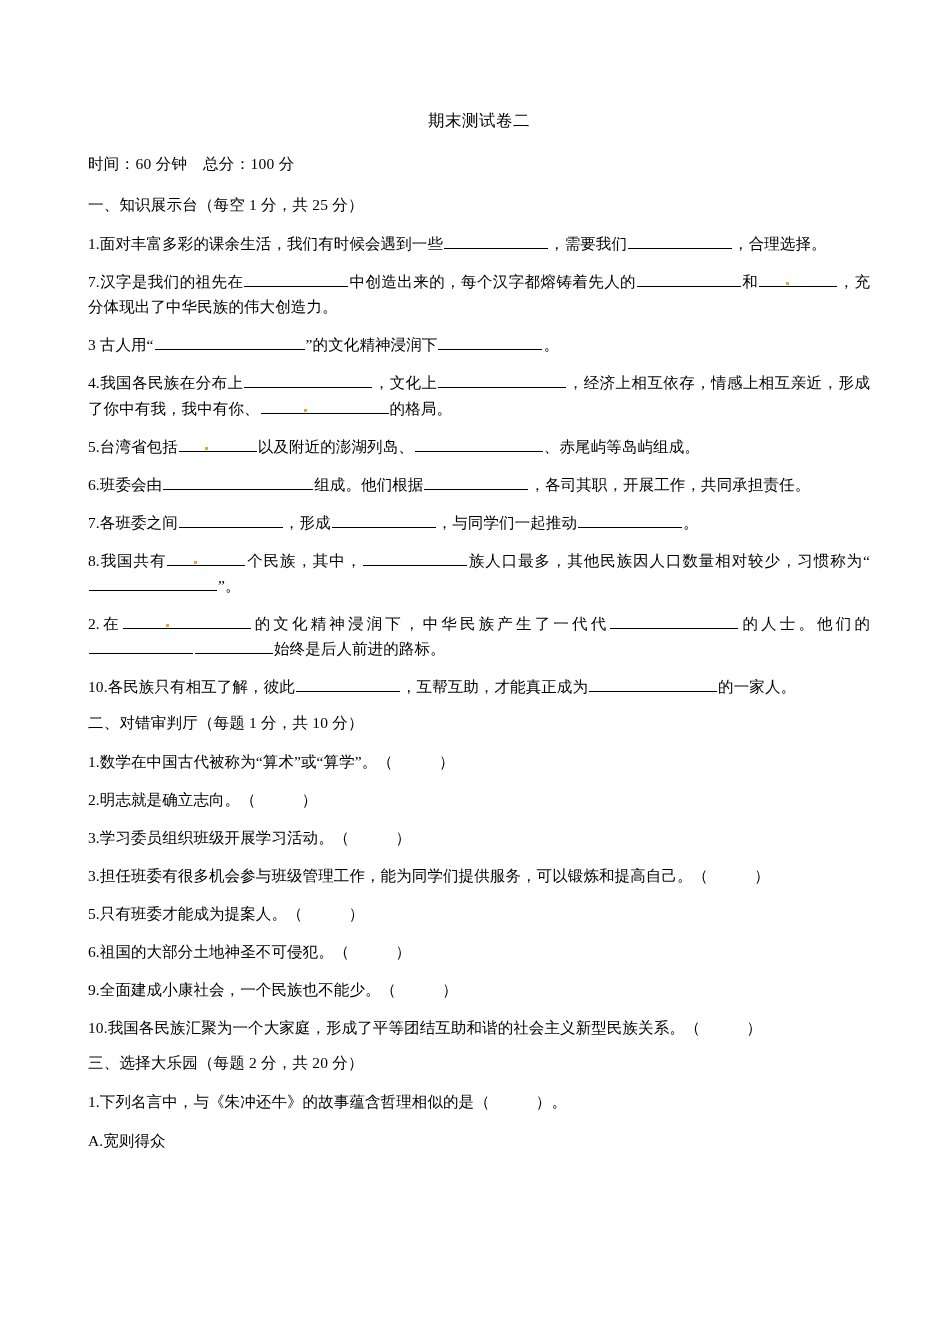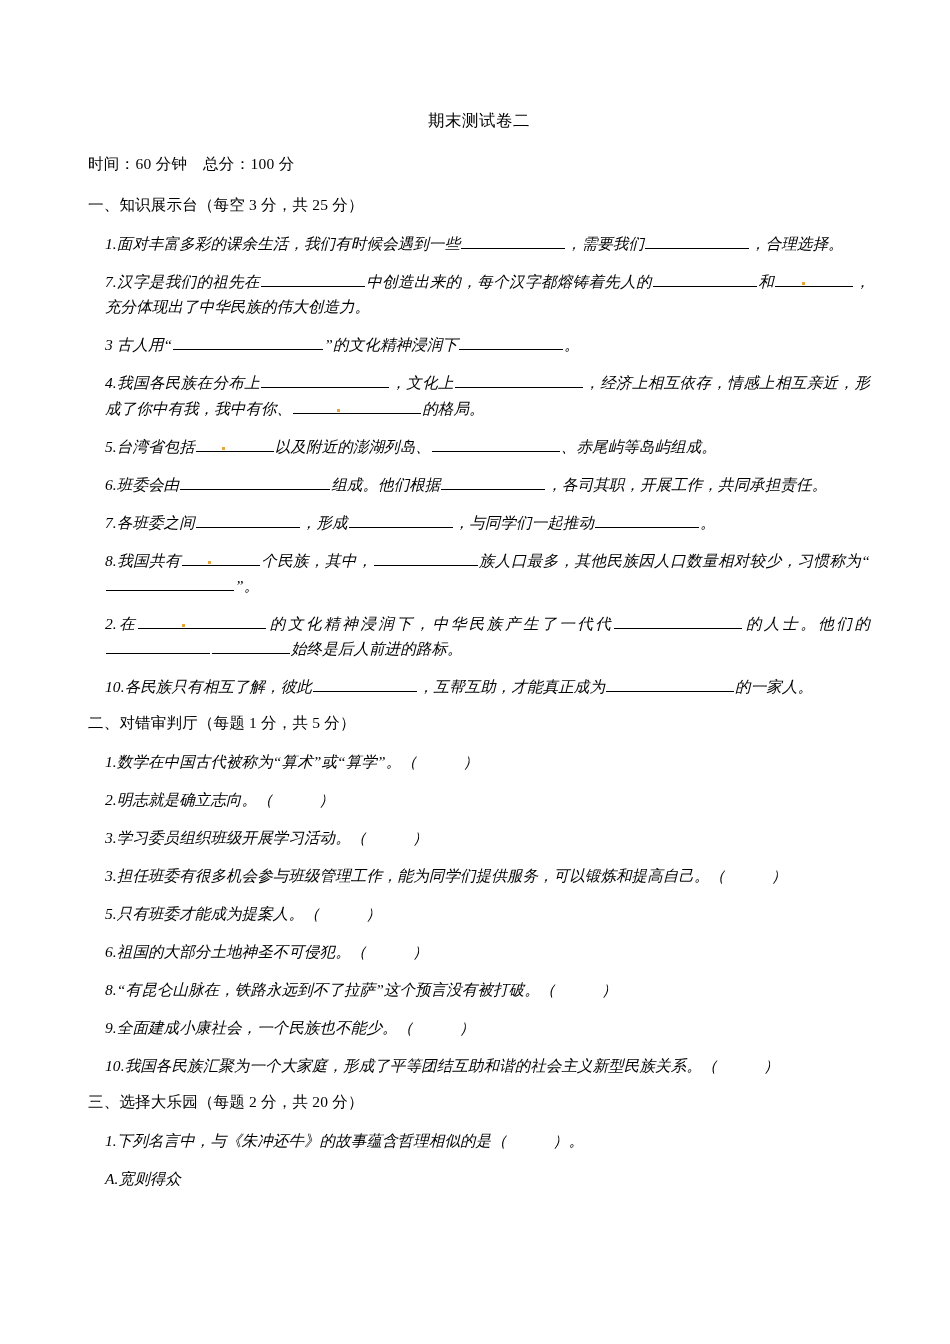--- a/index.html
+++ b/index.html
@@ -35,24 +35,23 @@
     letter-spacing: 0.3px;
   }
   .section-head {
     font-size: 15.5px;
     margin: 0 0 15px 0;
     letter-spacing: 0.2px;
   }
   .q {
     font-size: 15.5px;
     line-height: 1.62;
-    margin: 0 0 13px 17px;
+    margin: 0 0 13px 0;
     letter-spacing: 0.1px;
     text-align: justify;
-    font-style: italic;
   }
   .blank {
     display: inline-block;
     border-bottom: 1px solid #000;
     height: 0.95em;
     vertical-align: baseline;
     margin: 0 1px;
   }
   .b-md { width: 78px; }
   .b-lg { width: 104px; }
@@ -77,21 +76,21 @@
   }
 </style>
 </head>
 <body>
 
 <div class="page">
 
   <div class="doc-title">期末测试卷二</div>
   <div class="doc-subtitle">时间：60 分钟　总分：100 分</div>
 
-  <div class="section-head">一、知识展示台（每空 3 分，共 25 分）</div>
+  <div class="section-head">一、知识展示台（每空 1 分，共 25 分）</div>
 
   <div class="q">
     <span>1.面对丰富多彩的课余生活，我们有时候会遇到一些</span><span class="blank b-lg"></span><span>，需要我们</span><span class="blank b-lg"></span><span>，合理选择。</span>
   </div>
 
   <div class="q">
     <span>7.汉字是我们的祖先在</span><span class="blank b-lg"></span><span>中创造出来的，每个汉字都熔铸着先人的</span><span class="blank b-lg"></span><span>和</span><span class="blank b-md blank-mark"></span><span>，充分体现出了中华民族的伟大创造力。</span>
   </div>
 
   <div class="q">
@@ -119,44 +118,41 @@
   </div>
 
   <div class="q">
     <span>2.在</span><span class="blank b-xl blank-mark"></span><span>的文化精神浸润下，中华民族产生了一代代</span><span class="blank b-xl"></span><span>的人士。他们的</span><span class="blank b-lg"></span><span class="blank b-md"></span><span>始终是后人前进的路标。</span>
   </div>
 
   <div class="q">
     <span>10.各民族只有相互了解，彼此</span><span class="blank b-lg"></span><span>，互帮互助，才能真正成为</span><span class="blank b-xl"></span><span>的一家人。</span>
   </div>
 
-  <div class="section-head">二、对错审判厅（每题 1 分，共 5 分）</div>
+  <div class="section-head">二、对错审判厅（每题 1 分，共 10 分）</div>
 
   <div class="q">
     <span>1.数学在中国古代被称为“算术”或“算学”。（</span><span class="paren">　　</span>）
   </div>
   <div class="q">
     <span>2.明志就是确立志向。（</span><span class="paren">　　</span>）
   </div>
   <div class="q">
     <span>3.学习委员组织班级开展学习活动。（</span><span class="paren">　　</span>）
   </div>
   <div class="q">
     <span>3.担任班委有很多机会参与班级管理工作，能为同学们提供服务，可以锻炼和提高自己。（</span><span class="paren">　　</span>）
   </div>
   <div class="q">
     <span>5.只有班委才能成为提案人。（</span><span class="paren">　　</span>）
   </div>
   <div class="q">
     <span>6.祖国的大部分土地神圣不可侵犯。（</span><span class="paren">　　</span>）
   </div>
   <div class="q">
-    <span>8.“有昆仑山脉在，铁路永远到不了拉萨”这个预言没有被打破。（</span><span class="paren">　　</span>）
-  </div>
-  <div class="q">
     <span>9.全面建成小康社会，一个民族也不能少。（</span><span class="paren">　　</span>）
   </div>
   <div class="q">
     <span>10.我国各民族汇聚为一个大家庭，形成了平等团结互助和谐的社会主义新型民族关系。（</span><span class="paren">　　</span>）
   </div>
 
   <div class="section-head">三、选择大乐园（每题 2 分，共 20 分）</div>
 
   <div class="q">
     <span>1.下列名言中，与《朱冲还牛》的故事蕴含哲理相似的是（</span><span class="paren">　　</span>）。

